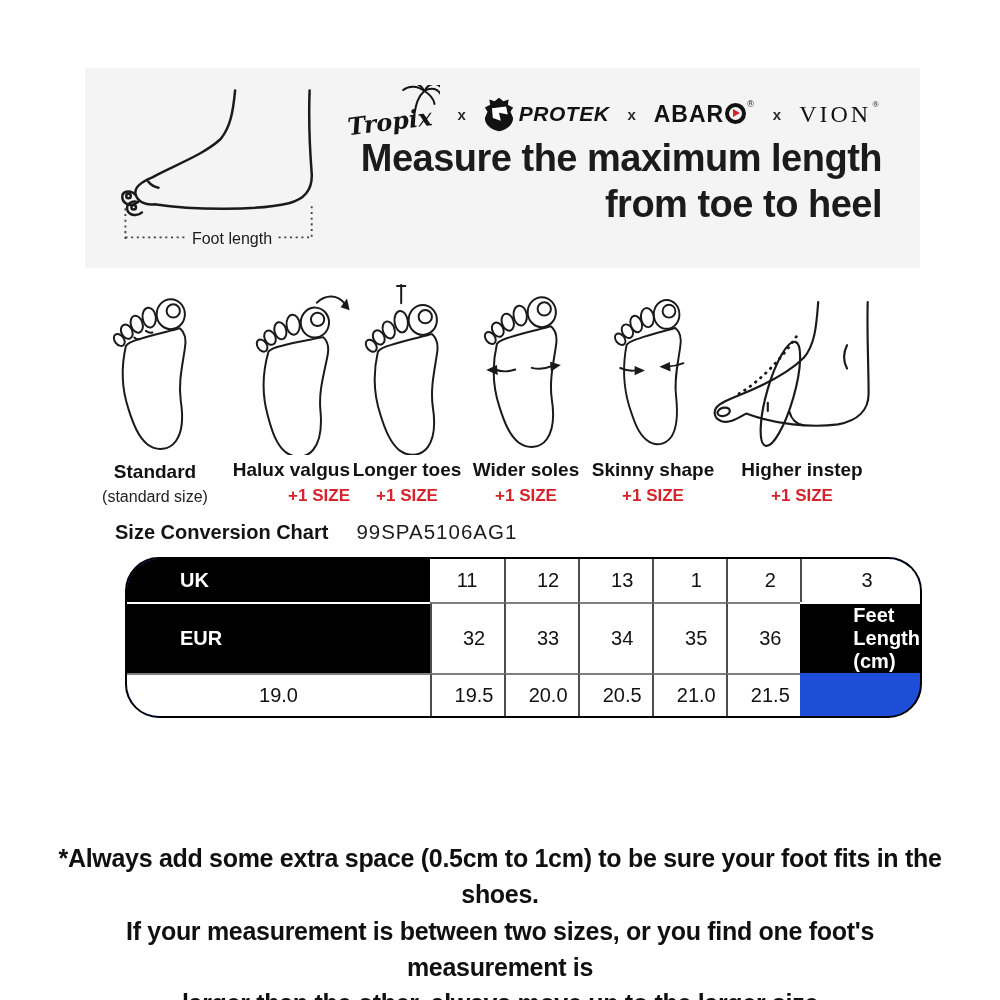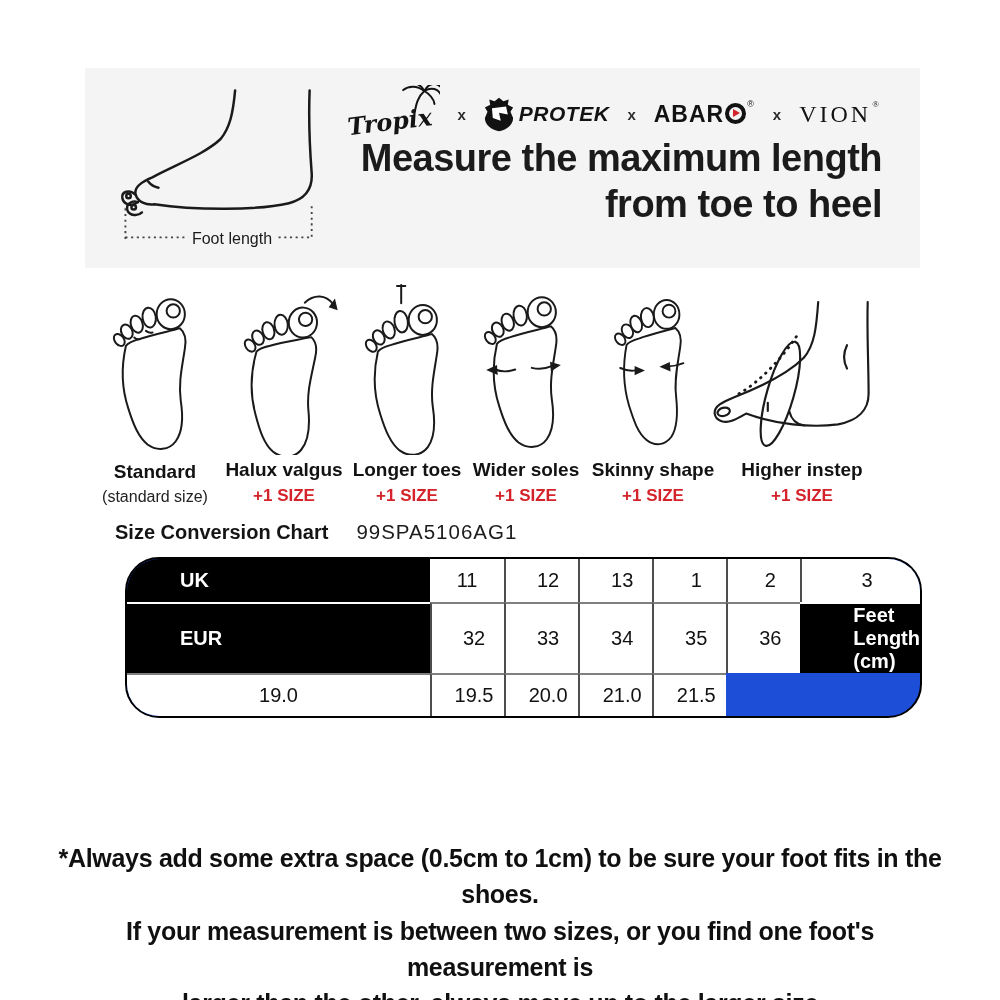--- a/index.html
+++ b/index.html
@@ -23,21 +23,21 @@
             font-size:38px;line-height:1.2;letter-spacing:-.5px;color:#1b1b1b;}
 
   
   .feet-row{position:absolute;left:0;top:280px;width:1000px;height:226px;}
   .foot-item{position:absolute;top:0;height:100%;display:flex;flex-direction:column;
              justify-content:flex-end;align-items:center;text-align:center;}
   .foot-item svg{margin-bottom:4px;}
   .foot-label{font-size:19px;font-weight:700;color:#121212;line-height:1.15;white-space:nowrap;}
   .foot-note{font-size:17px;font-weight:700;color:#d4232a;margin-top:5px;white-space:nowrap;}
   .foot-note.plain{font-weight:400;color:#222;font-size:16px;}
-  .f1{left:96px;width:118px;} .f2{left:218px;width:132px;} .f3{left:346px;width:122px;}
+  .f1{left:96px;width:118px;} .f2{left:218px;width:132px;align-items:flex-end;} .f3{left:346px;width:122px;}
   .f4{left:464px;width:124px;} .f5{left:588px;width:130px;} .f6{left:698px;width:208px;}
 
   
   .chart-head{position:absolute;left:115px;top:520px;display:flex;align-items:baseline;gap:28px;}
   .chart-title{font-size:20px;font-weight:700;color:#141414;}
   .chart-code{font-size:20.5px;font-weight:400;letter-spacing:1px;color:#1c1c1c;}
 
   
   .size-table{position:absolute;left:125px;top:557px;width:793px;height:157px;
               border:2.5px solid #000;border-radius:34px;overflow:hidden;background:#1d4ed8;
@@ -262,20 +262,21 @@
     <div class="td rt cl">32</div>
     <div class="td rt cl">33</div>
     <div class="td rt cl">34</div>
     <div class="td rt cl">35</div>
     <div class="td rt cl">36</div>
 
     <div class="th rtw">Feet Length (cm)</div>
     <div class="td rt">19.0</div>
     <div class="td rt cl">19.5</div>
     <div class="td rt cl">20.0</div>
+    <div class="td rt cl">20.5</div>
     <div class="td rt cl">21.0</div>
     <div class="td rt cl">21.5</div>
   </div>
 
   <div class="disclaimer">
     <span>*Always add some extra space (0.5cm to 1cm) to be sure your foot fits in the shoes.</span><br>
     <span>If your measurement is between two sizes, or you find one foot's measurement is</span><br>
     <span>larger than the other, always move up to the larger size</span>
   </div>
 

